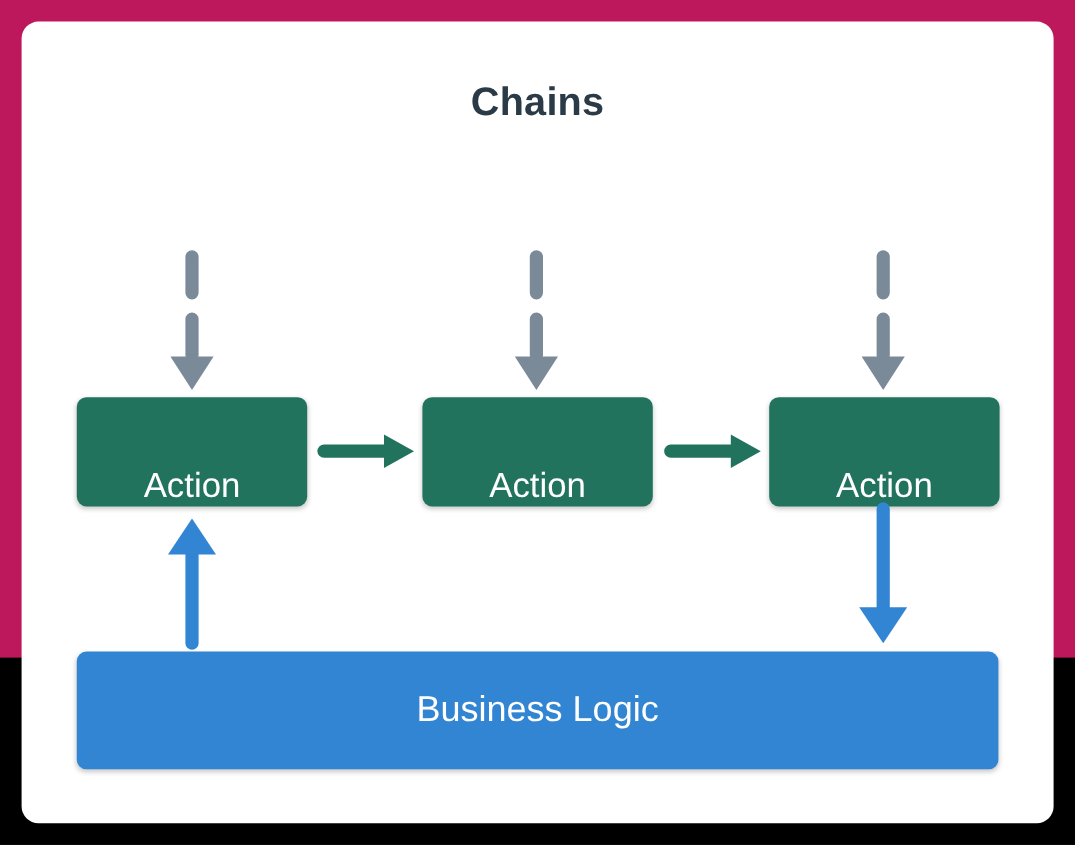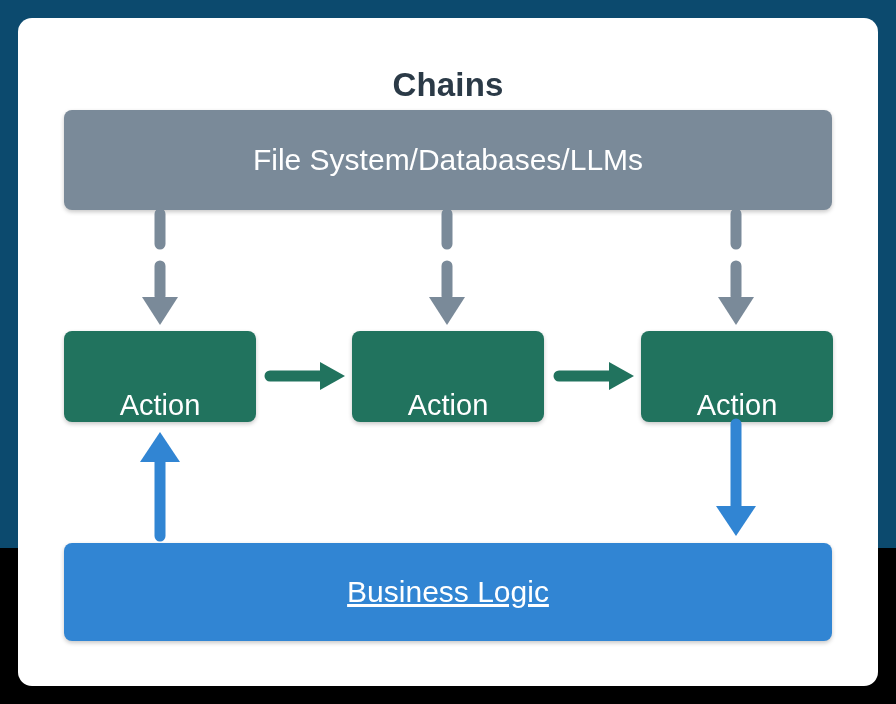--- a/index.html
+++ b/index.html
@@ -9,21 +9,21 @@
     height: 704px;
     background: #000000;
     font-family: "Liberation Sans", sans-serif;
     overflow: hidden;
   }
 
   #stage {
     position: relative;
     width: 896px;
     height: 548px;
-    background: #0c4a6e;
+    background: #be185d;
   }
 
   
   #card {
     position: absolute;
     left: 18px;
     top: 18px;
     width: 860px;
     height: 668px;
     background: #ffffff;
@@ -60,21 +60,20 @@
 
   #resources-band {
     top: 92px;             
     background: #7a8a99;
   }
 
   #business-band {
     top: 525px;            
     background: #3185d3;
     height: 98px;
-    text-decoration: underline;
   }
 
   
   .action-box {
     position: absolute;
     top: 313px;            
     width: 192px;
     height: 91px;
     background: #21735e;
     border-radius: 8px;
@@ -99,23 +98,20 @@
   }
 </style>
 </head>
 <body>
 
 <div id="stage">
   <div id="card">
 
     <div id="title">Chains</div>
 
-    <div class="band" id="resources-band">
-      <span>File System/Databases/LLMs</span>
-    </div>
 
     <div class="action-box" id="action-box-1">
       <span>Action</span>
     </div>
 
     <div class="action-box" id="action-box-2">
       <span>Action</span>
     </div>
 
     <div class="action-box" id="action-box-3">

